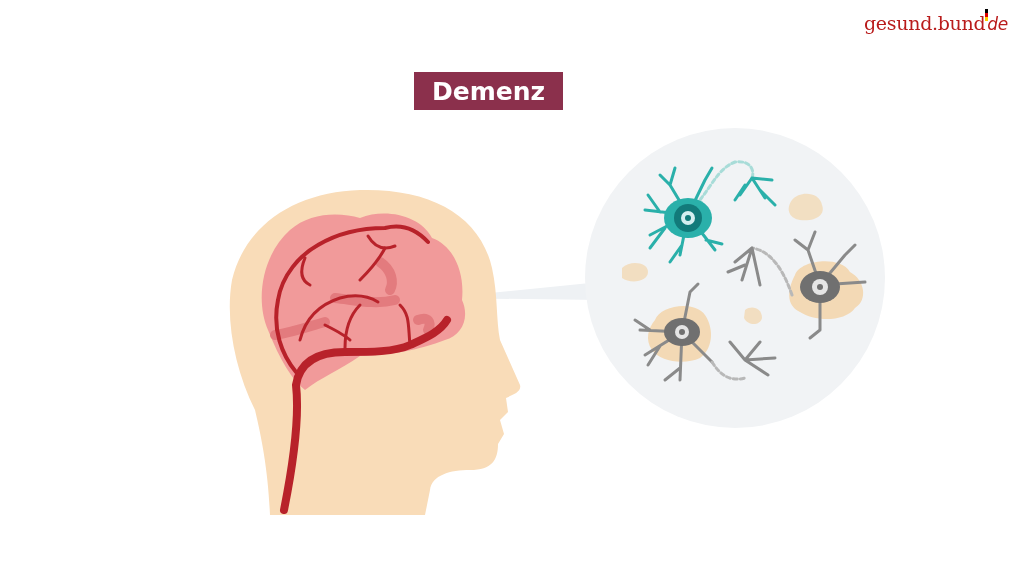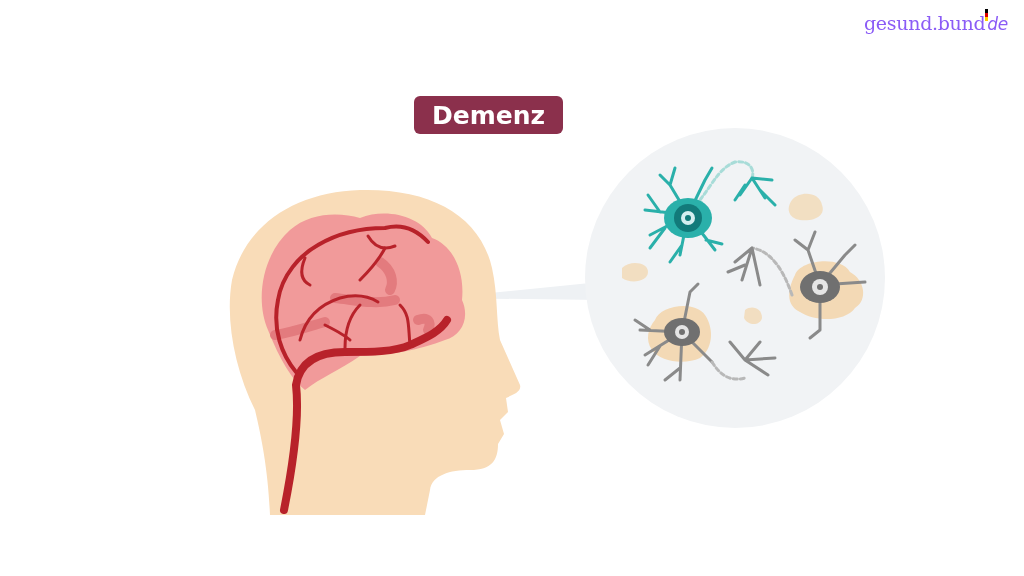--- a/index.html
+++ b/index.html
@@ -1,21 +1,21 @@
 <!DOCTYPE html>
 <html><head>
 <meta charset="utf-8">
 <style>
   html, body { margin:0; padding:0; }
   body { width:1024px; height:576px; background:#ffffff; position:relative; overflow:hidden; font-family:"DejaVu Sans", sans-serif; }
-  .logo { position:absolute; top:12px; left:864px; font-family:"DejaVu Serif", serif; font-size:19px; color:#8b5cf6; letter-spacing:-0.3px; }
+  .logo { position:absolute; top:12px; left:864px; font-family:"DejaVu Serif", serif; font-size:19px; color:#b91c1c; letter-spacing:-0.3px; }
   .logo .de { font-style:italic; font-family:"DejaVu Sans", sans-serif; font-size:17px; margin-left:2px; }
   .flag { position:absolute; left:985px; top:9px; width:3px; height:12px; }
   .flag span { display:block; width:3px; height:4px; }
-  .title-badge { position:absolute; left:414px; top:96px; width:149px; height:38px; background:#8b304c; border-radius:6px; display:flex; align-items:center; justify-content:center; color:#ffffff; font-weight:bold; font-size:25px; }
+  .title-badge { position:absolute; left:414px; top:72px; width:149px; height:38px; background:#8b304c; border-radius:0; display:flex; align-items:center; justify-content:center; color:#ffffff; font-weight:bold; font-size:25px; }
   svg.scene { position:absolute; left:0; top:0; }
 </style>
 </head>
 <body>
 
 <div class="logo">
   <span>gesund.bund</span><span class="de">de</span>
 </div>
 <div class="flag">
   <span style="background:#000"></span>

